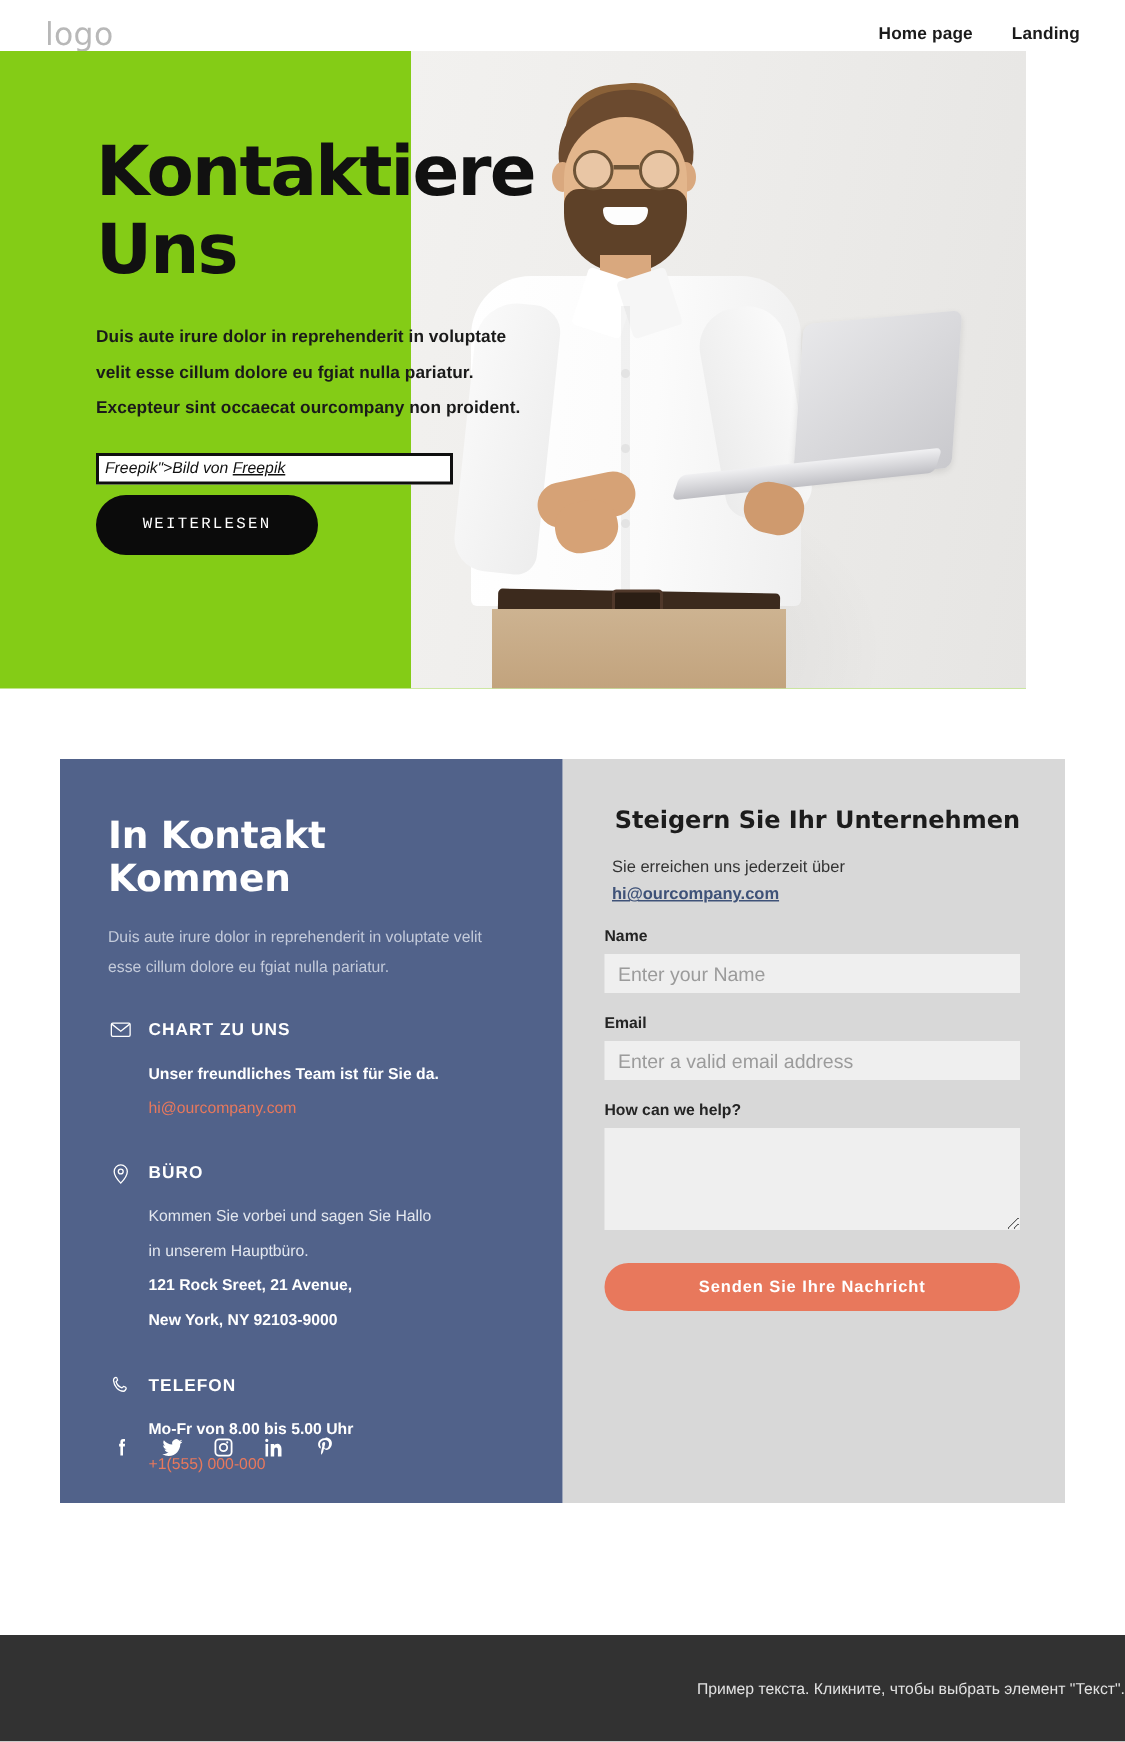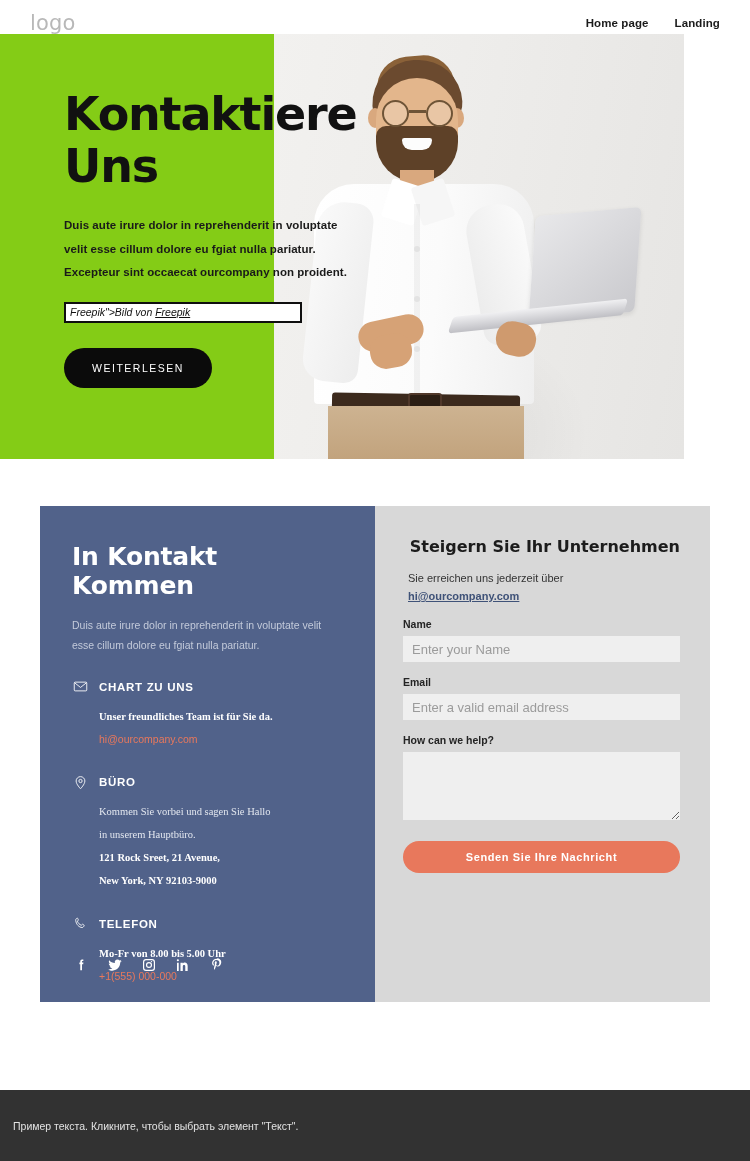--- a/index.html
+++ b/index.html
@@ -112,25 +112,25 @@
     margin-top: 17px; width: 238px; height: 21px;
     border: 2px solid #0f0f0f; background: #ffffff;
     display: flex; align-items: center; padding: 0 4px;
   }
   .credit-box .credit-text {
     font-size: 10.5px; font-style: italic; color: #111; font-weight: 500;
     white-space: nowrap;
   }
   .credit-box .credit-link { text-decoration: underline; }
   .btn-weiterlesen {
-    margin-top: 25px; width: 148px; height: 40px; border-radius: 22px;
+    margin-top: 7px; width: 148px; height: 40px; border-radius: 22px;
     background: #0b0b0b; color: #ffffff; border: none;
     font-size: 10.5px; letter-spacing: 1.5px; cursor: pointer;
     display: flex; align-items: center; justify-content: center;
-    font-family: Liberation Sans, sans-serif;
+    font-family: Liberation Mono, monospace;
   }
 
   
   .contact {
     position: absolute; left: 40px; top: 506px; width: 670px; height: 496px;
     display: flex;
   }
   .contact-left {
     width: 335px; background: #51628a; padding: 36px 32px 0 32px; position: relative;
   }
@@ -143,21 +143,21 @@
     font-size: 10.5px; color: #c3cada; line-height: 1.95;
   }
   .ci-block { margin-top: 23px; }
   .ci-head { display: flex; align-items: center; gap: 11px; }
   .ci-icon { width: 16px; height: 16px; color: #ffffff; display: flex; align-items: center; justify-content: center; }
   .ci-icon svg { width: 15px; height: 15px; stroke: #ffffff; fill: none; stroke-width: 1.4; }
   .ci-label {
     font-size: 11.5px; font-weight: bold; color: #ffffff; letter-spacing: 0.7px;
   }
   .ci-body { margin-top: 10px; padding-left: 27px; }
-  .ci-body p { font-size: 10.5px; color: #e3e7ef; line-height: 2.2; font-family: Liberation Serif, serif; }
+  .ci-body p { font-size: 10.5px; color: #e3e7ef; line-height: 2.2; }
   .ci-body p.strong { color: #ffffff; font-weight: bold; }
   .ci-body a.accent {
     font-size: 10.5px; color: #e8785c; text-decoration: none; line-height: 2.2; display: inline-block;
   }
   .socials {
     position: absolute; left: 32px; bottom: 28px; display: flex; gap: 16px; align-items: center;
   }
   .socials .s { width: 18px; height: 18px; display: flex; align-items: center; justify-content: center; color: #fff; }
   .socials .s svg { width: 16px; height: 16px; fill: #ffffff; }
 
@@ -191,21 +191,21 @@
   .field input::placeholder, .field textarea::placeholder { color: #9b9b9b; }
   .btn-send {
     margin-top: 17px; width: 100%; height: 32px; border-radius: 18px; border: none;
     background: #e8785c; color: #ffffff; font-size: 11px; font-weight: bold;
     letter-spacing: 0.6px; cursor: pointer; font-family: "Liberation Sans", sans-serif;
   }
 
   
   .footer {
     position: absolute; left: 0; bottom: 0; width: 750px; height: 71px;
-    background: #323232; display: flex; align-items: center; justify-content: flex-start; padding-left: 13px;
+    background: #323232; display: flex; align-items: center; justify-content: flex-end; padding-left: 13px;
   }
   .footer p { font-size: 10.5px; color: #e2e2e2; }
 </style>
 </head>
 <body>
 
 <div class="page">
 
   <div class="header">
     <div class="logo">logo</div>

